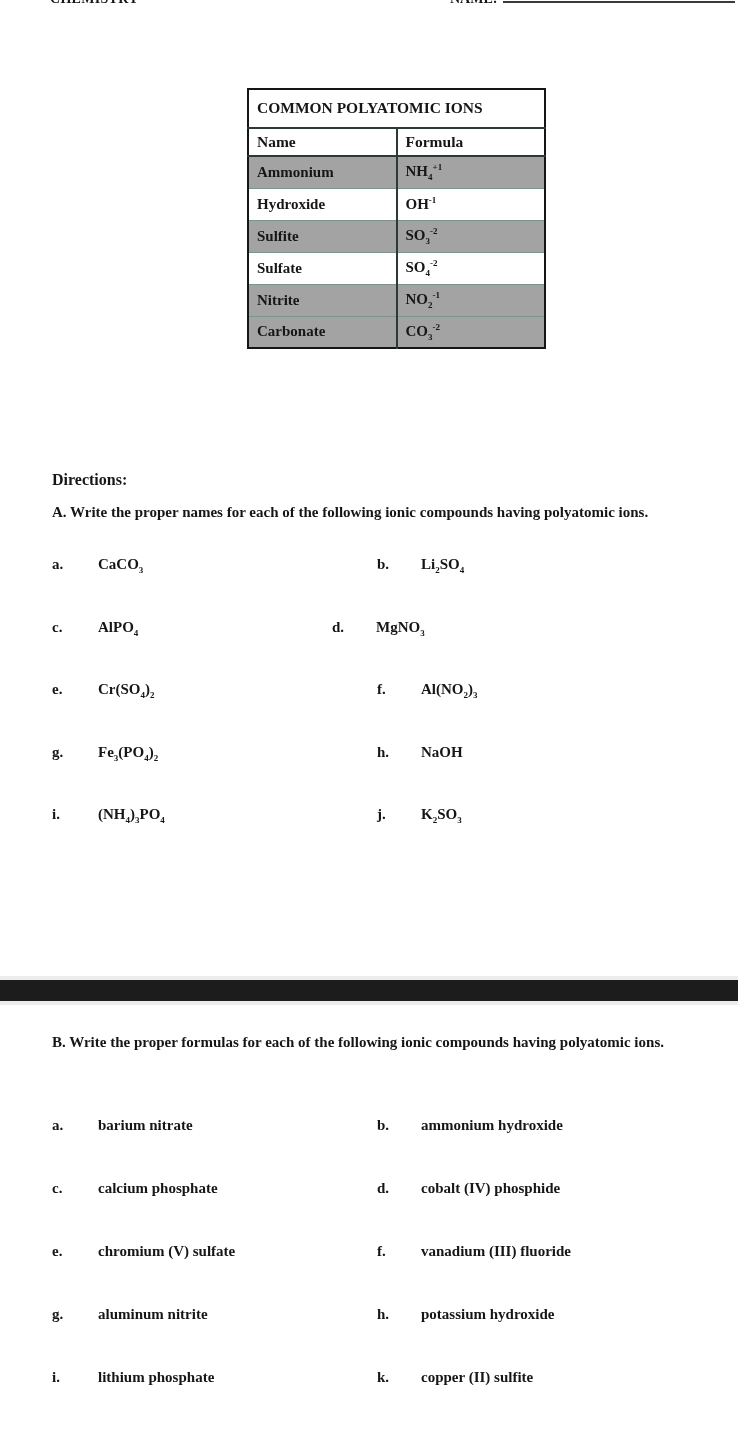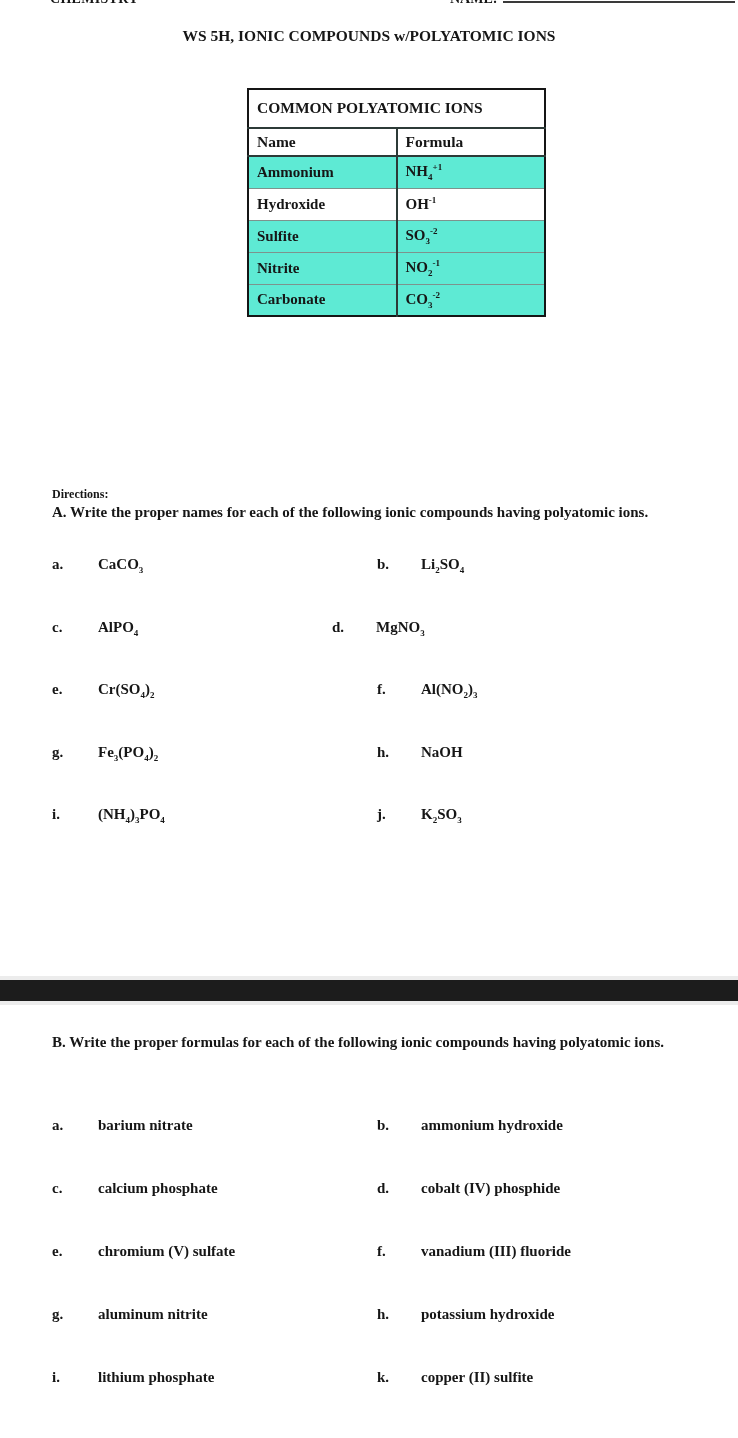--- a/index.html
+++ b/index.html
@@ -22,26 +22,26 @@
     position:absolute; left:247px; top:88px; width:299px;
     border-collapse:collapse; background:#fff; table-layout:fixed;
   }
   table.ions { border:2px solid #151515; }
   table.ions td { border-top:1px solid #7d938d; vertical-align:middle; }
   td.t-title { font-size:15.5px; line-height:21px; padding:7px 8px 9px 8px; border-bottom:2px solid #2c3a37; }
   tr.t-colhead td { height:28px; font-size:15.5px; padding:0 8px; border-bottom:2px solid #2c3a37; }
   tr.ion td { height:32px; font-size:15px; padding:0 8px; }
   td.c-name { width:128px; }
   td.c-form { width:125px; border-left:2px solid #2c3a37; }
-  tr.alt td { background:#5eead4; }
+  tr.alt td { background:#a3a3a3; }
   sub { font-size:9px; }
   sup { font-size:9px; vertical-align:super; }
 
   
-  .directions { position:absolute; left:52px; top:471px; font-size:12px;margin-top:16px; }
+  .directions { position:absolute; left:52px; top:471px; font-size:16px; }
   .sec-head { position:absolute; left:52px; max-width:645px; font-size:15px; line-height:21.5px;text-align:right; }
 
   .li { position:absolute; left:0; width:100%; height:22px; font-size:15px; }
   .li span { position:absolute; white-space:nowrap; }
   .lbl.l { left:52px; }
   .val.l { left:98px; }
   .lbl.r { left:377px; }
   .val.r { left:421px; }
   .lbl.r.shift { left:332px; }
   .val.r.shift { left:376px; }
@@ -53,21 +53,20 @@
   .pbar { position:absolute; left:0; top:4px; width:738px; height:21px; background:#1c1c1c; }
 </style>
 </head>
 <body>
 
 <div class="page">
 
   <div class="hdr-course">CHEMISTRY</div>
   <div class="hdr-name"><span>NAME:</span><span class="blank"></span></div>
 
-  <div class="title">WS 5H, IONIC COMPOUNDS w/POLYATOMIC IONS</div>
 
   <table class="ions">
     <tbody>
         <tr>
       <td class="t-title" colspan="2">COMMON POLYATOMIC IONS</td>
     </tr>
     <tr class="t-colhead">
       <td class="c-name">Name</td>
       <td class="c-form">Formula</td>
     </tr>
@@ -75,20 +74,24 @@
       <td class="c-name">Ammonium</td>
       <td class="c-form">NH<sub>4</sub><sup>+1</sup></td>
     </tr>
     <tr class="ion">
       <td class="c-name">Hydroxide</td>
       <td class="c-form">OH<sup>-1</sup></td>
     </tr>
     <tr class="ion alt">
       <td class="c-name">Sulfite</td>
       <td class="c-form">SO<sub>3</sub><sup>-2</sup></td>
+    </tr>
+    <tr class="ion">
+      <td class="c-name">Sulfate</td>
+      <td class="c-form">SO<sub>4</sub><sup>-2</sup></td>
     </tr>
     <tr class="ion alt">
       <td class="c-name">Nitrite</td>
       <td class="c-form">NO<sub>2</sub><sup>-1</sup></td>
     </tr>
     <tr class="ion alt">
       <td class="c-name">Carbonate</td>
       <td class="c-form">CO<sub>3</sub><sup>-2</sup></td>
     </tr>
   </tbody>

